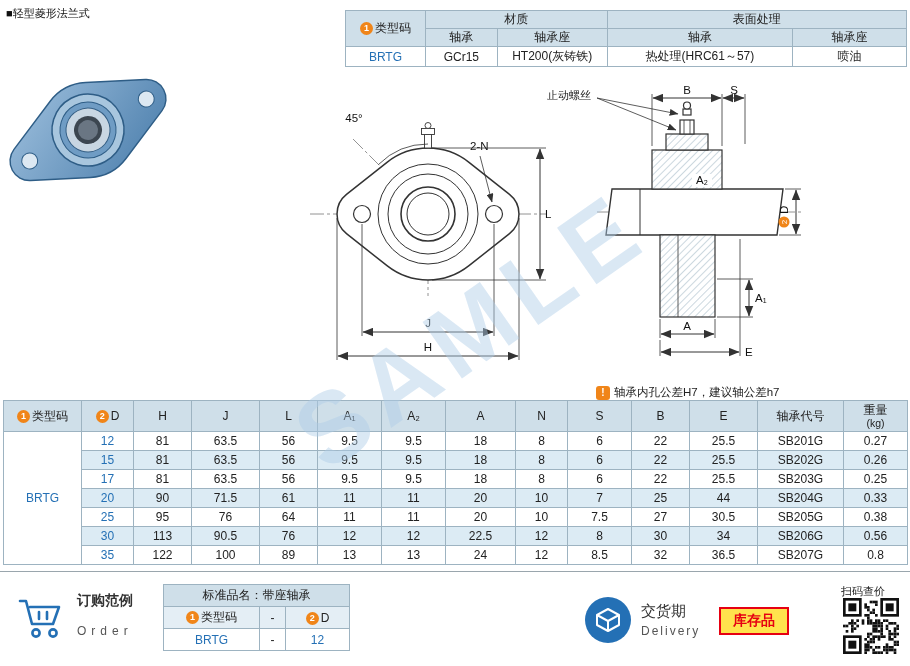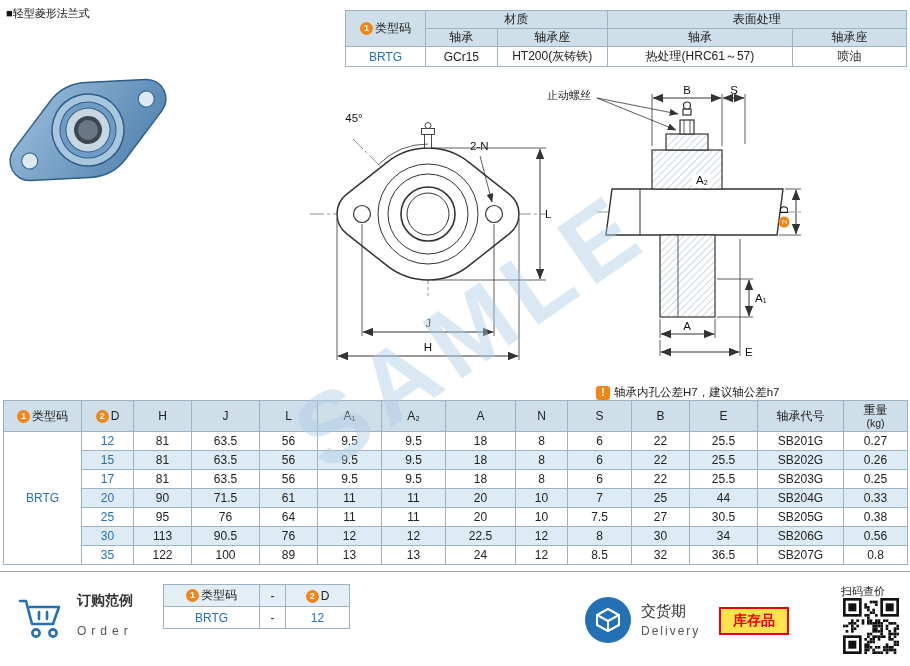--- a/index.html
+++ b/index.html
@@ -394,20 +394,23 @@
   </div>
 </div>
 
 <table class="sample-table">
   <colgroup>
       <col style="width:96px">
       <col style="width:26px">
       <col style="width:64px">
     </colgroup>
   <tbody>
+      <tr class="hdr">
+    <td colspan="3">标准品名：带座轴承</td>
+  </tr>
   <tr class="mid">
     <td><span class="num-badge">1</span><span>类型码</span></td>
     <td>-</td>
     <td><span class="num-badge">2</span><span>D</span></td>
   </tr>
   <tr>
     <td class="blue">BRTG</td>
     <td>-</td>
     <td class="blue">12</td>
   </tr>

